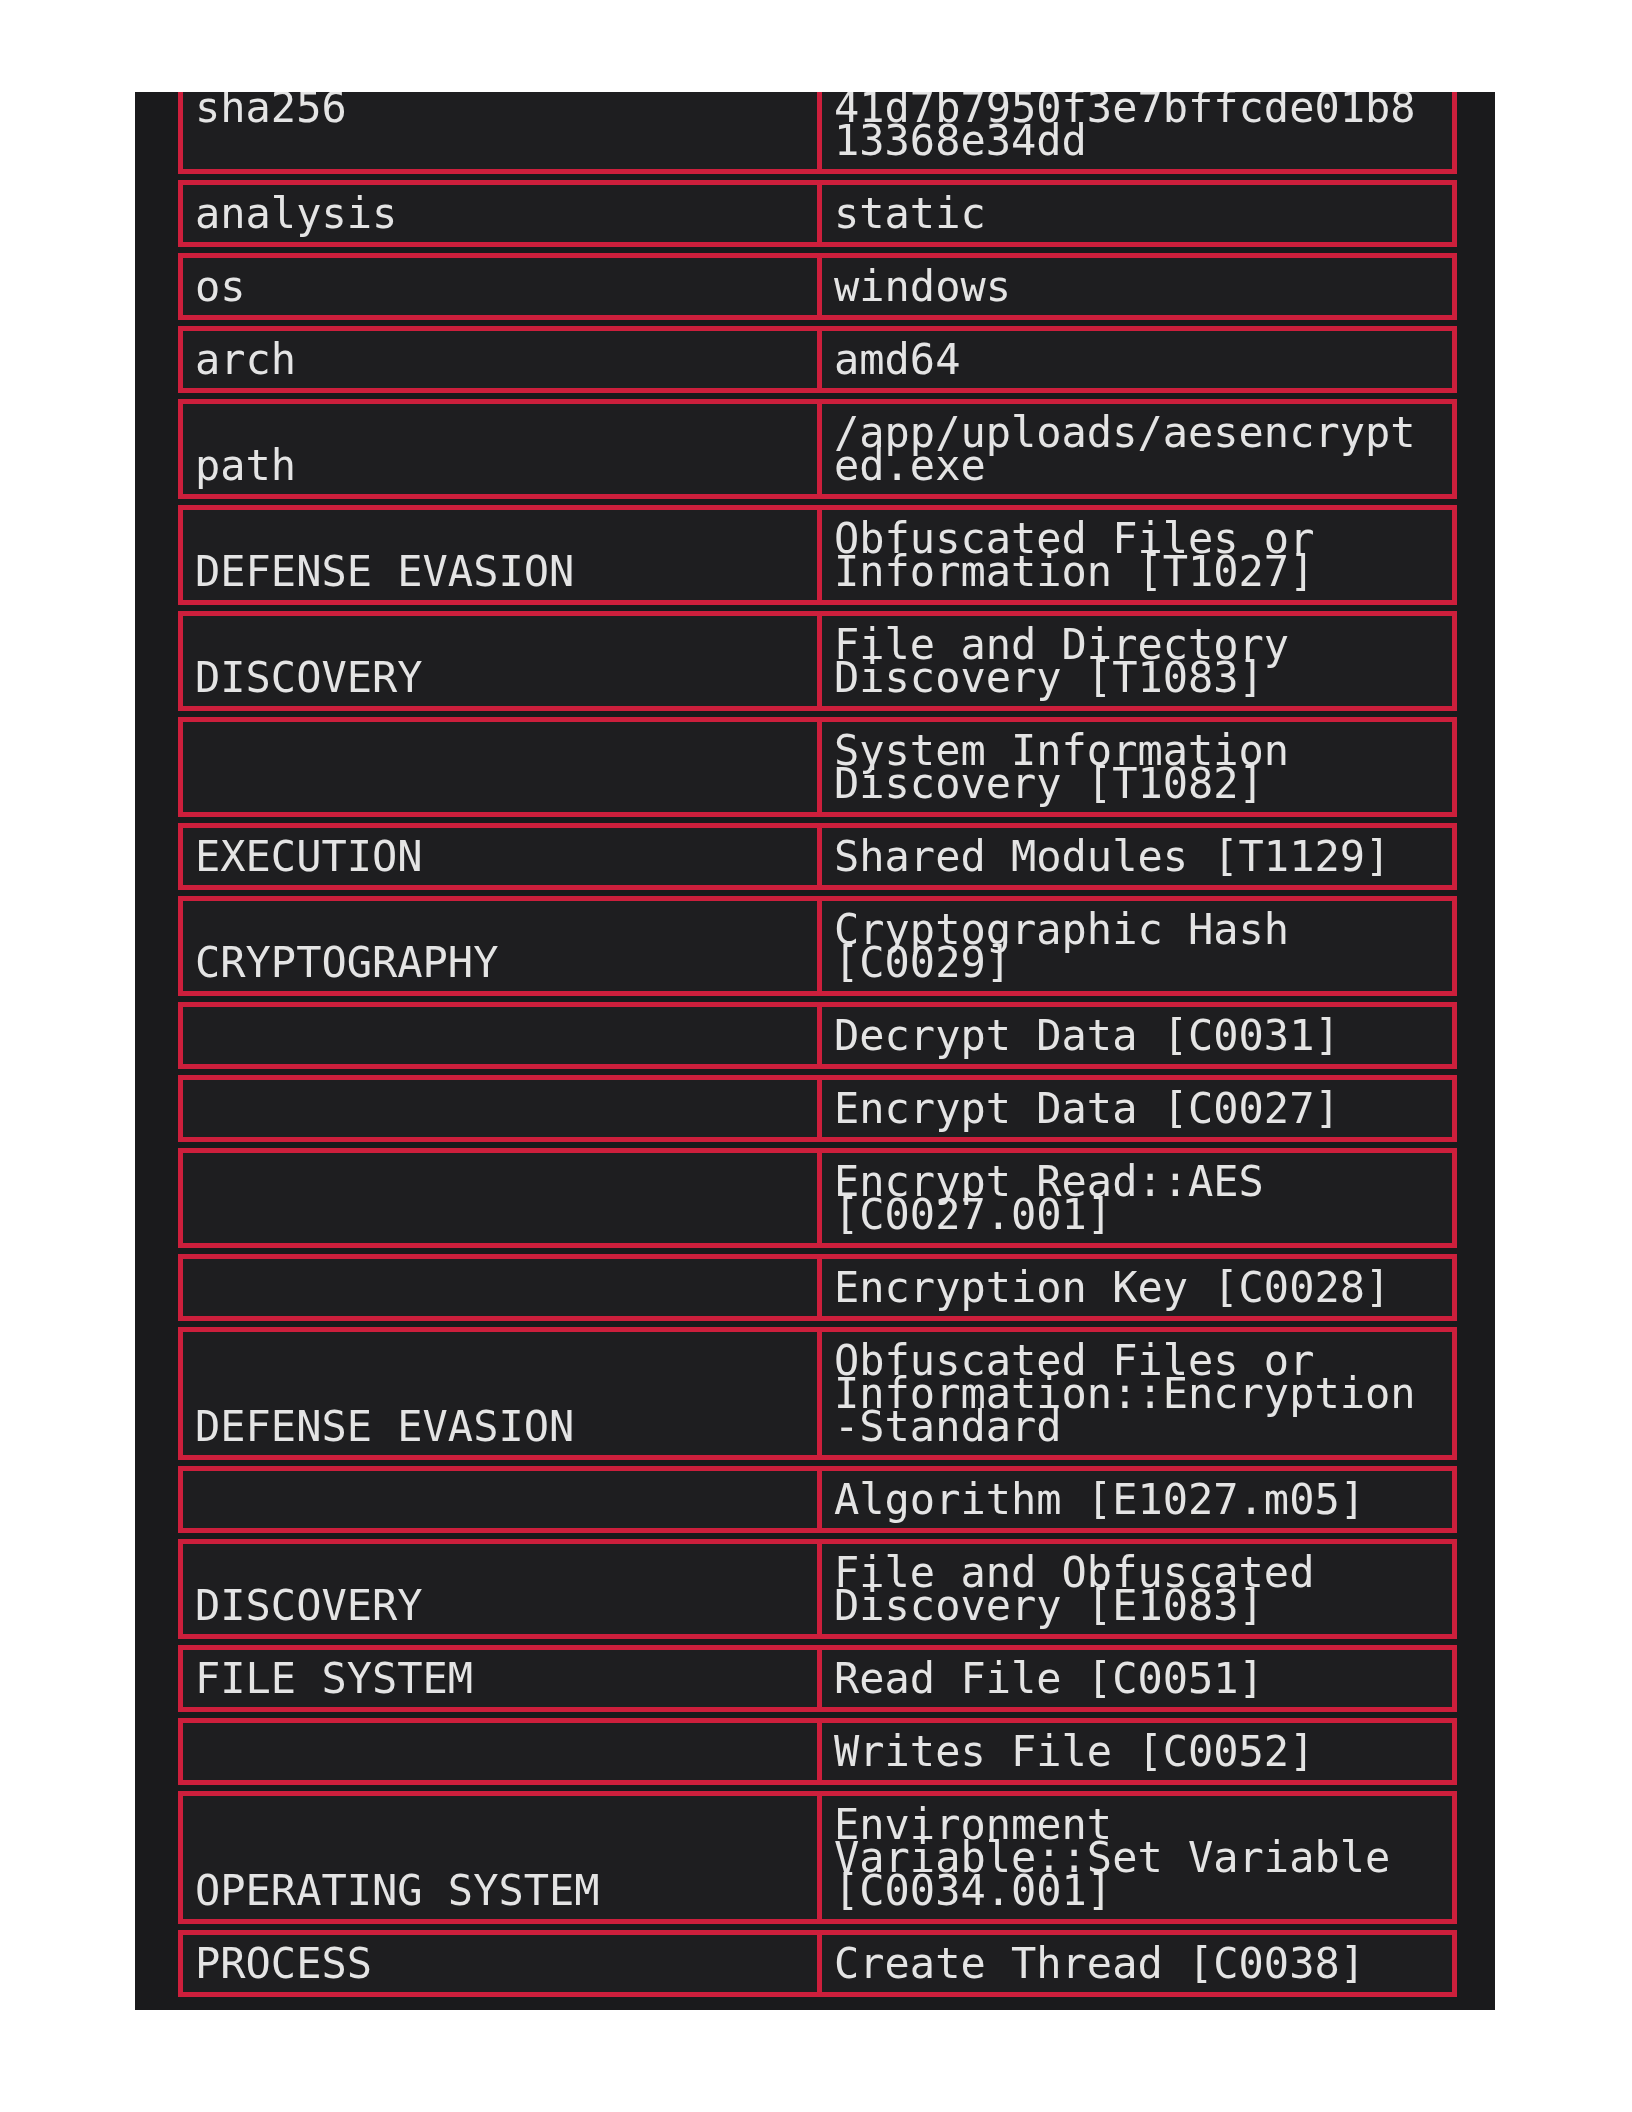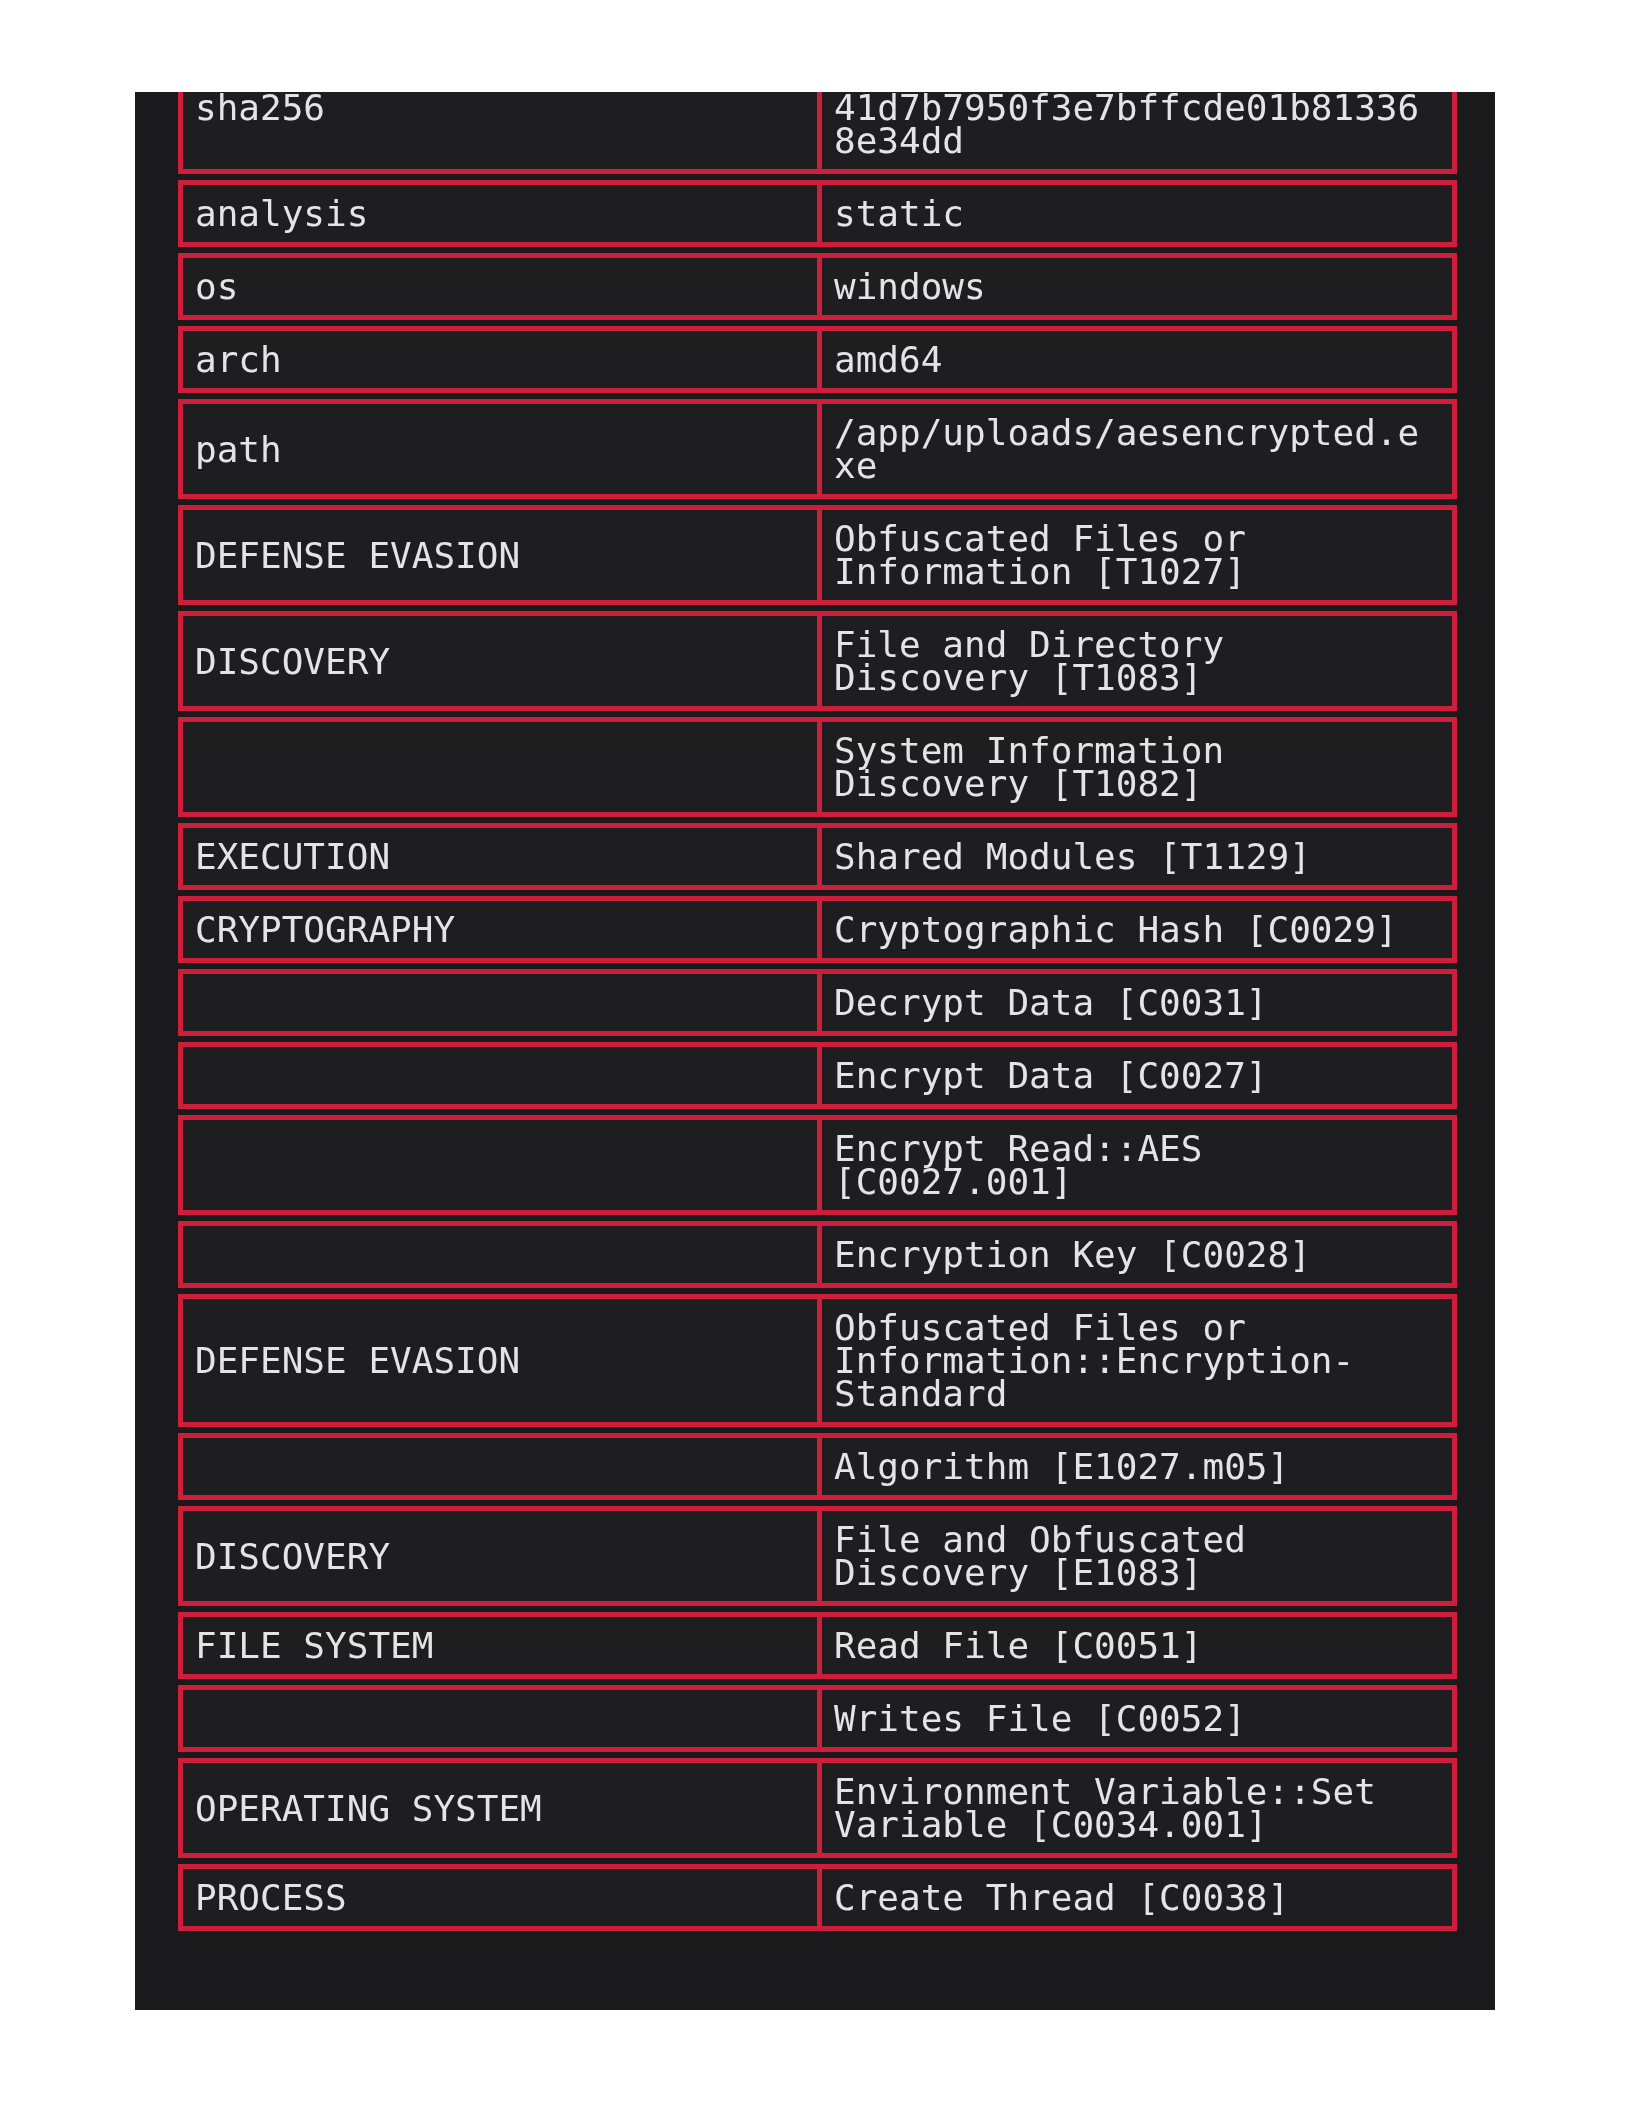--- a/index.html
+++ b/index.html
@@ -38,27 +38,28 @@
     border: 5px solid #cd1f3c;
     background: #1e1e20;
     margin-bottom: 6px;
   }
   .cell {
     box-sizing: border-box;
     padding: 12px 12px;
     display: flex;
     align-items: center;
     color: #e4e4e4;
-    font-size: 36px;
+    font-size: 42px;
     line-height: 33px;
   }
   .cell-key {
     width: 639px;
     border-right: 5px solid #cd1f3c;
     flex: none;
+    align-items: flex-end;
   }
   .cell-value {
     flex: 1;
     min-width: 0;
   }
   .cell-value .val {
     display: block;
     width: 100%;
     overflow-wrap: anywhere;
     word-break: normal;

